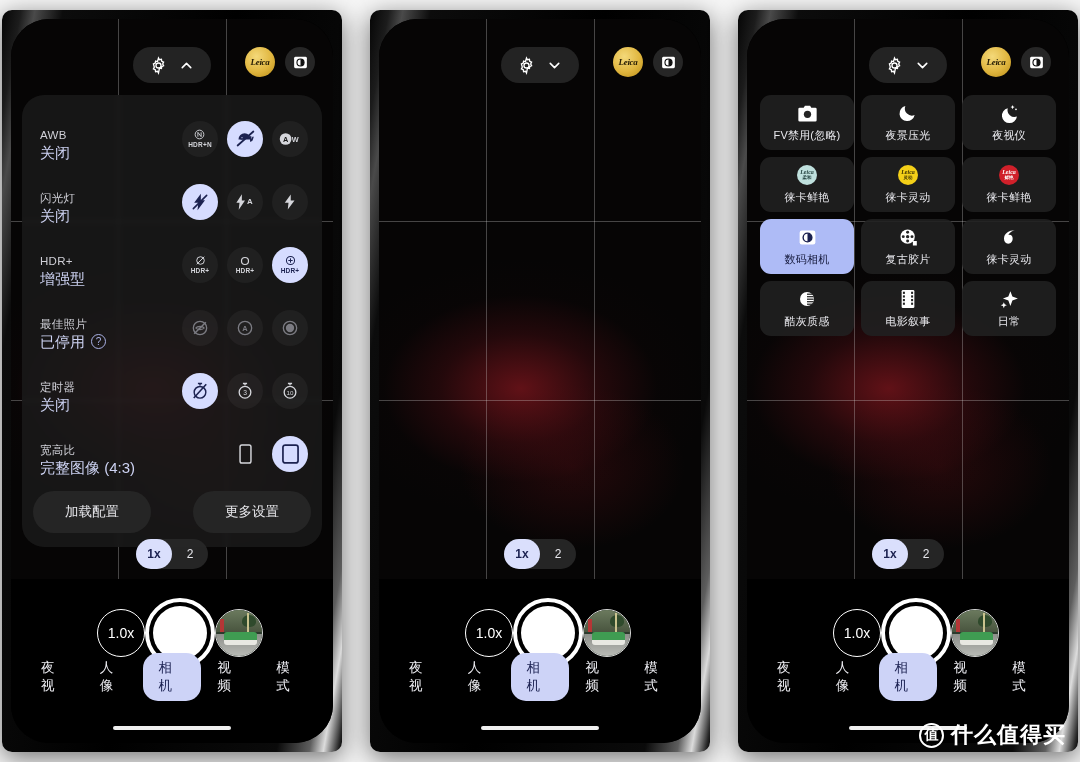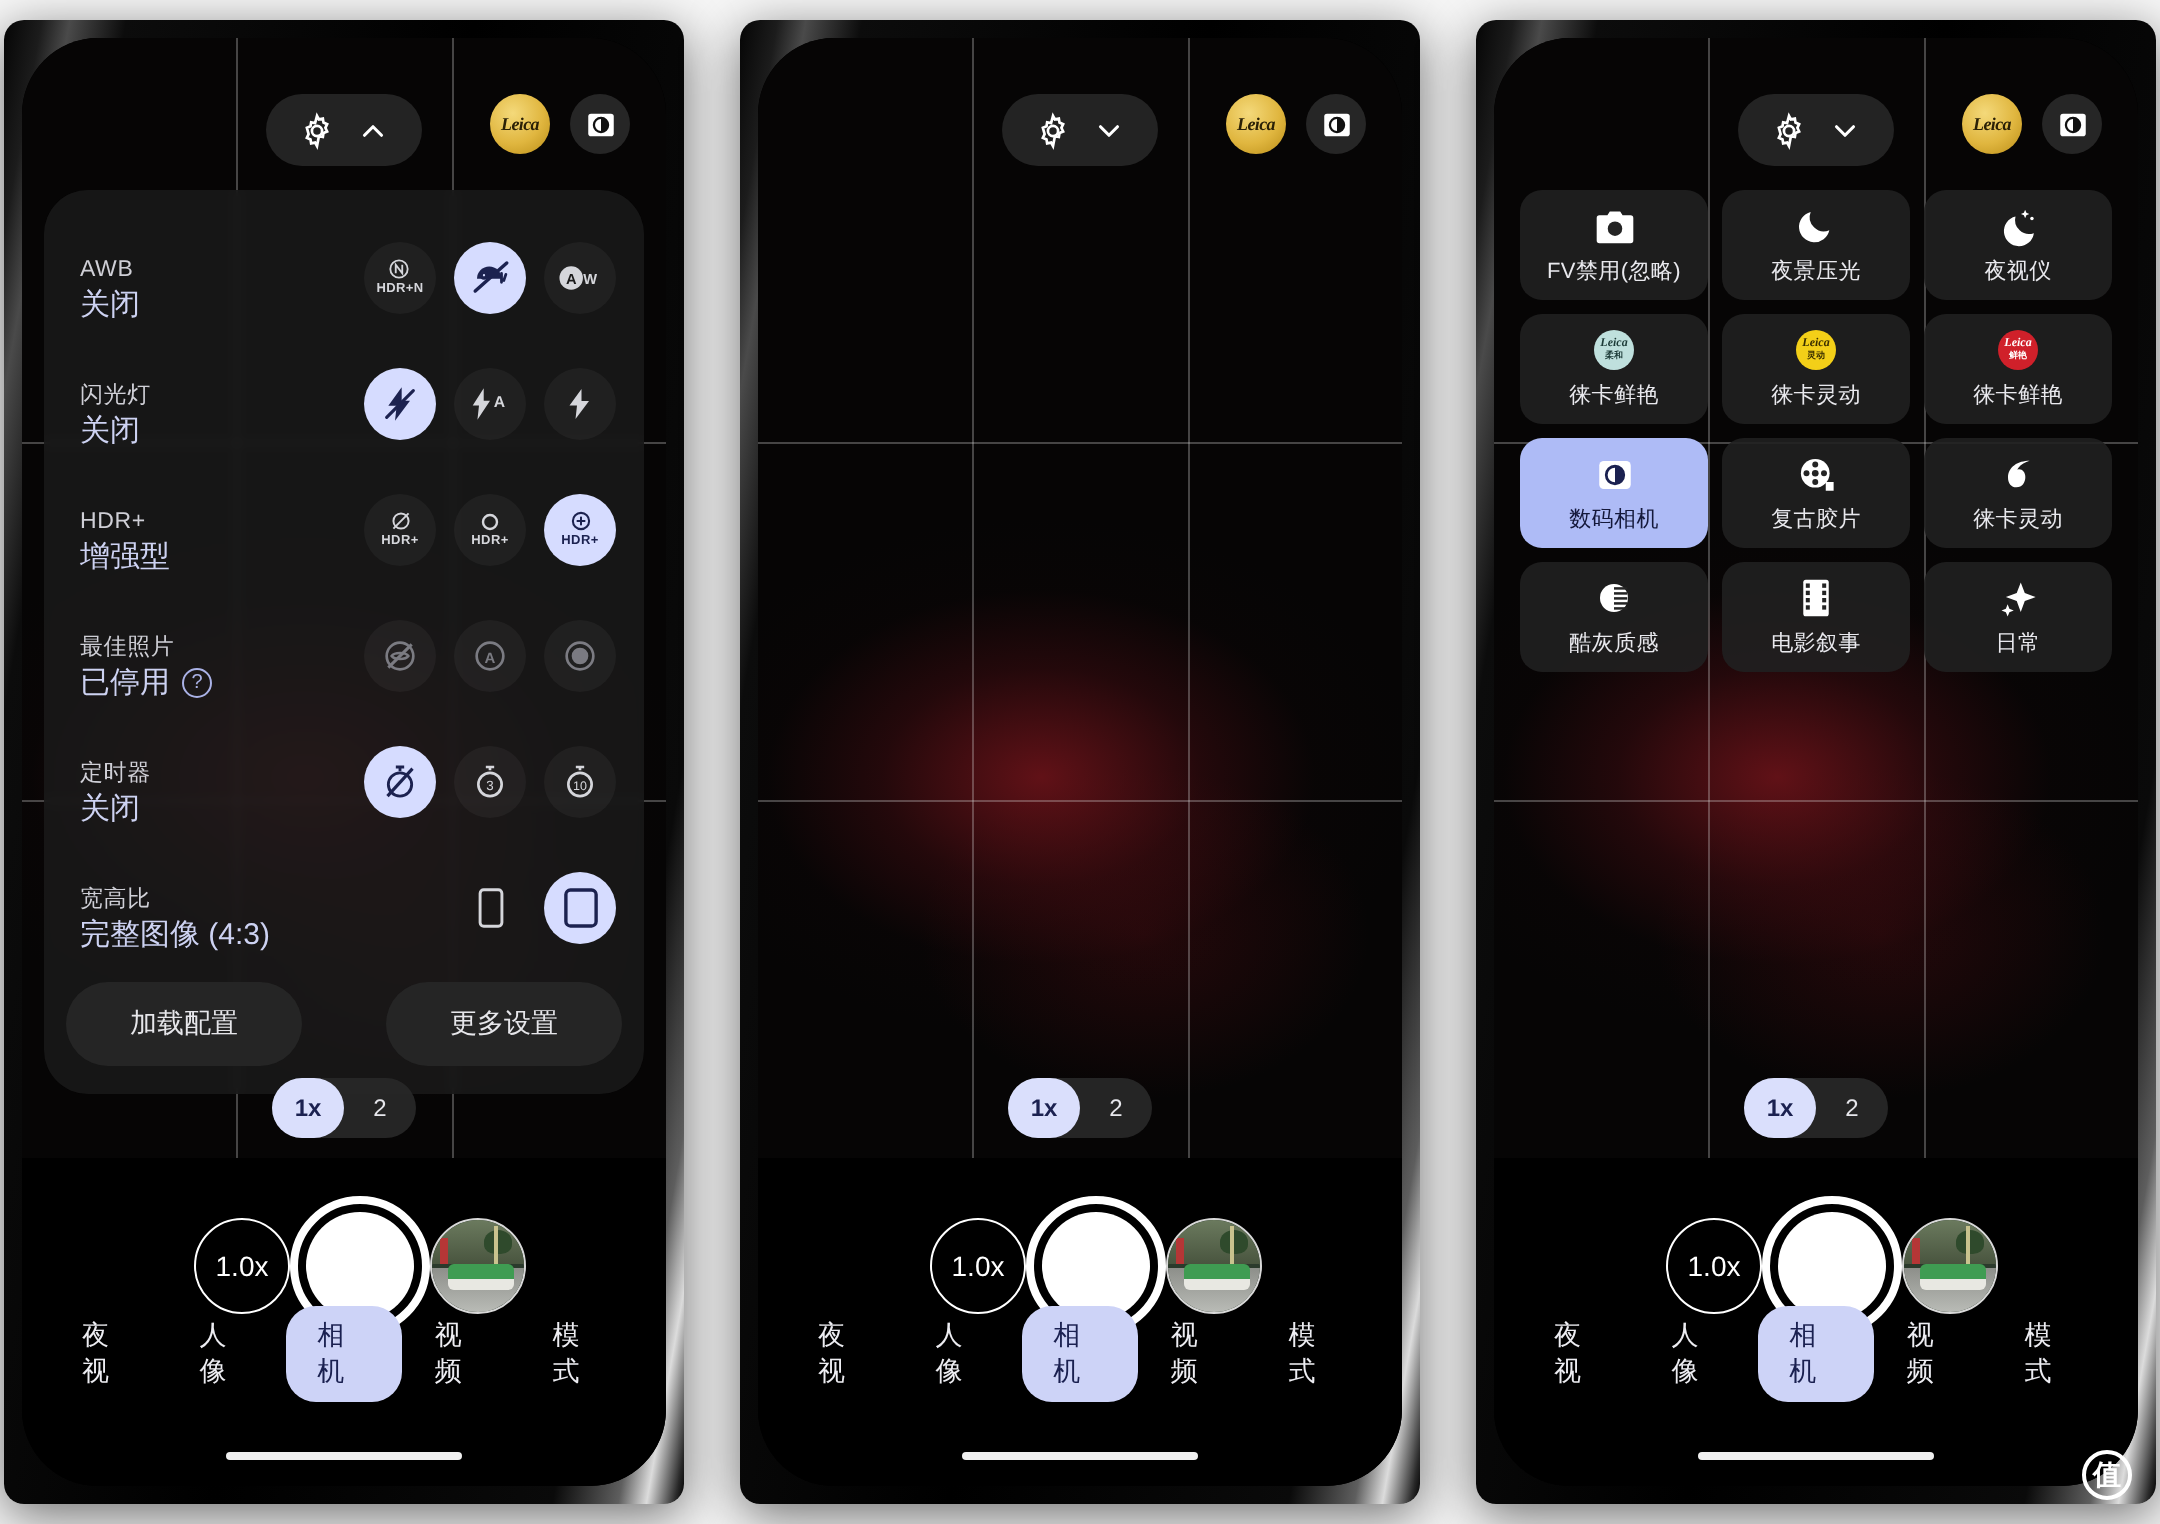--- a/index.html
+++ b/index.html
@@ -791,13 +791,14 @@
         </div>
         <div class="home-ind"></div>
       </div>
     </div>
   </div>
 
 </div>
 
 <div class="watermark">
   <div class="wm-logo">值</div>
+  <div class="wm-text">什么值得买</div>
 </div>
 
 </body></html>

